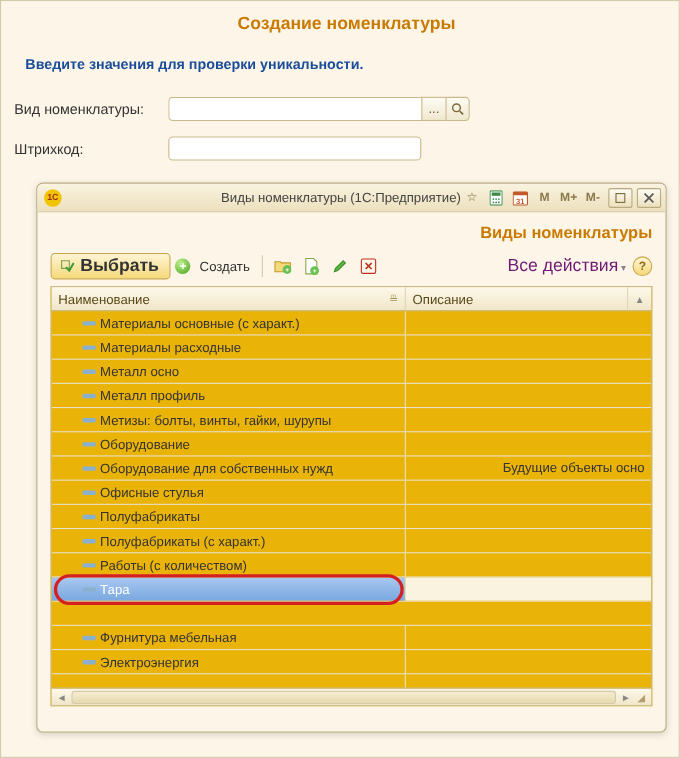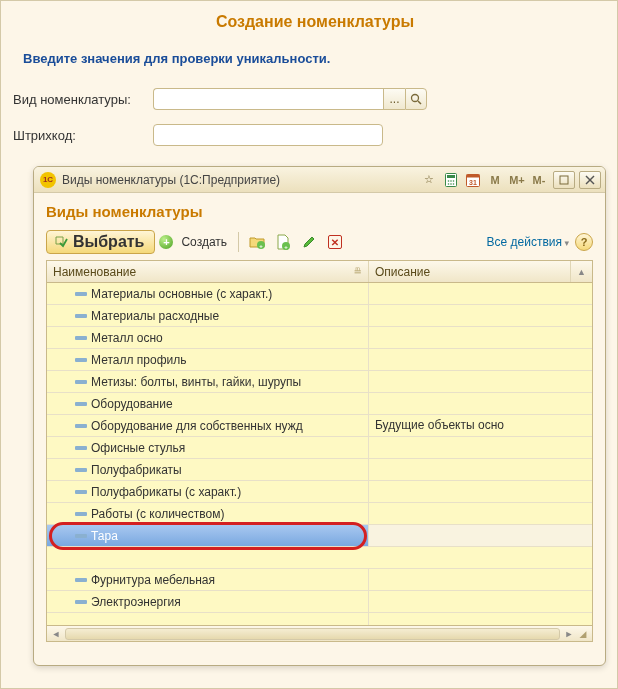--- a/index.html
+++ b/index.html
@@ -68,20 +68,21 @@
     position: absolute;
     left: 32px;
     top: 165px;
     width: 573px;
     height: 500px;
     background: #fdf6e8;
     border: 1px solid #b8ab82;
     border-radius: 6px;
     box-shadow: 0 2px 6px rgba(0,0,0,0.15);
     overflow: hidden;
+    text-align: right;
   }
   .titlebar {
     height: 26px;
     background: linear-gradient(#f9f3e0,#ece0bd);
     border-bottom: 1px solid #d4c9a8;
     display: flex;
     align-items: center;
     padding: 0 4px 0 6px;
     font-size: 12px;
     color: #444;
@@ -160,35 +161,35 @@
   }
   .ic-delete {
     width: 14px; height: 14px;
     border: 1px solid #c03020;
     color: #c03020;
     font-weight: bold; font-size: 10px;
     display: flex; align-items: center; justify-content: center;
     border-radius: 2px;
   }
   .toolbar-right { margin-left: auto; display: flex; align-items: center; gap: 6px; }
-  .all-actions { color: #0369a1; font-size: 12px; cursor: pointer; margin-left: 18px; }
+  .all-actions { color: #701a75; font-size: 16px; cursor: pointer; margin-left: 18px; }
   .all-actions::after { content: " ▾"; font-size: 9px; color: #888; }
   .help-ic {
     width: 18px; height: 18px;
     border: 1px solid #caa54a;
     border-radius: 50%;
     background: linear-gradient(#fff5d6,#f5d97a);
     display: flex; align-items: center; justify-content: center;
     font-size: 11px; font-weight: bold; color: #8a6a1a;
     cursor: pointer;
   }
   
   .grid {
     border: 1px solid #c9b98a;
-    background: #fef9c3;
+    background: #eab308;
     height: 382px;
     display: flex;
     flex-direction: column;
   }
   .grid-head {
     display: flex;
     background: linear-gradient(#fdf8ea,#f0e6c8);
     border-bottom: 1px solid #c9b98a;
     height: 22px;
     font-size: 12px;

